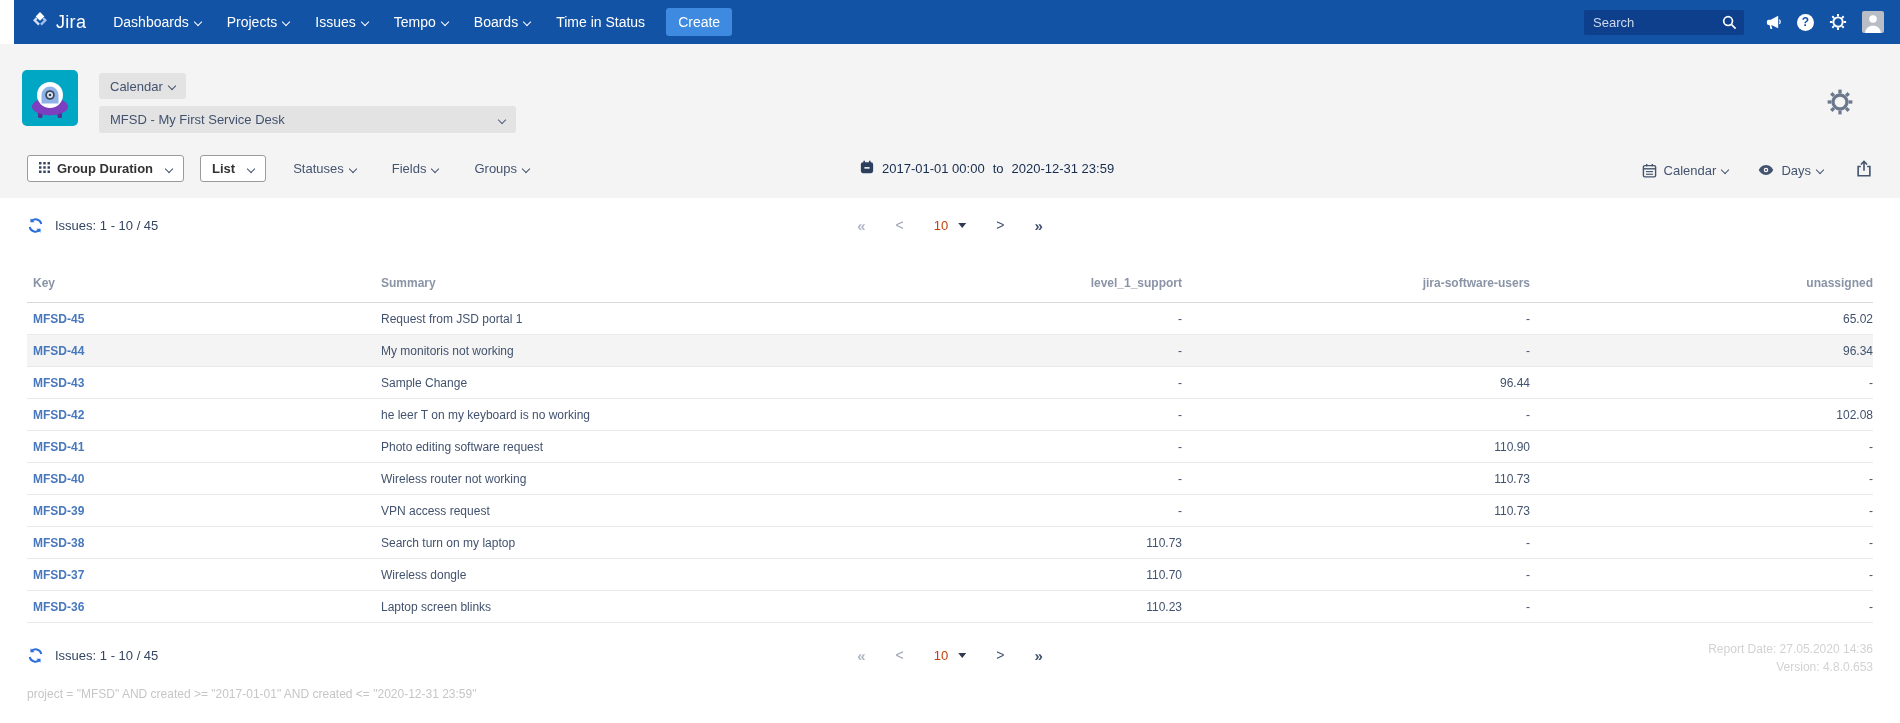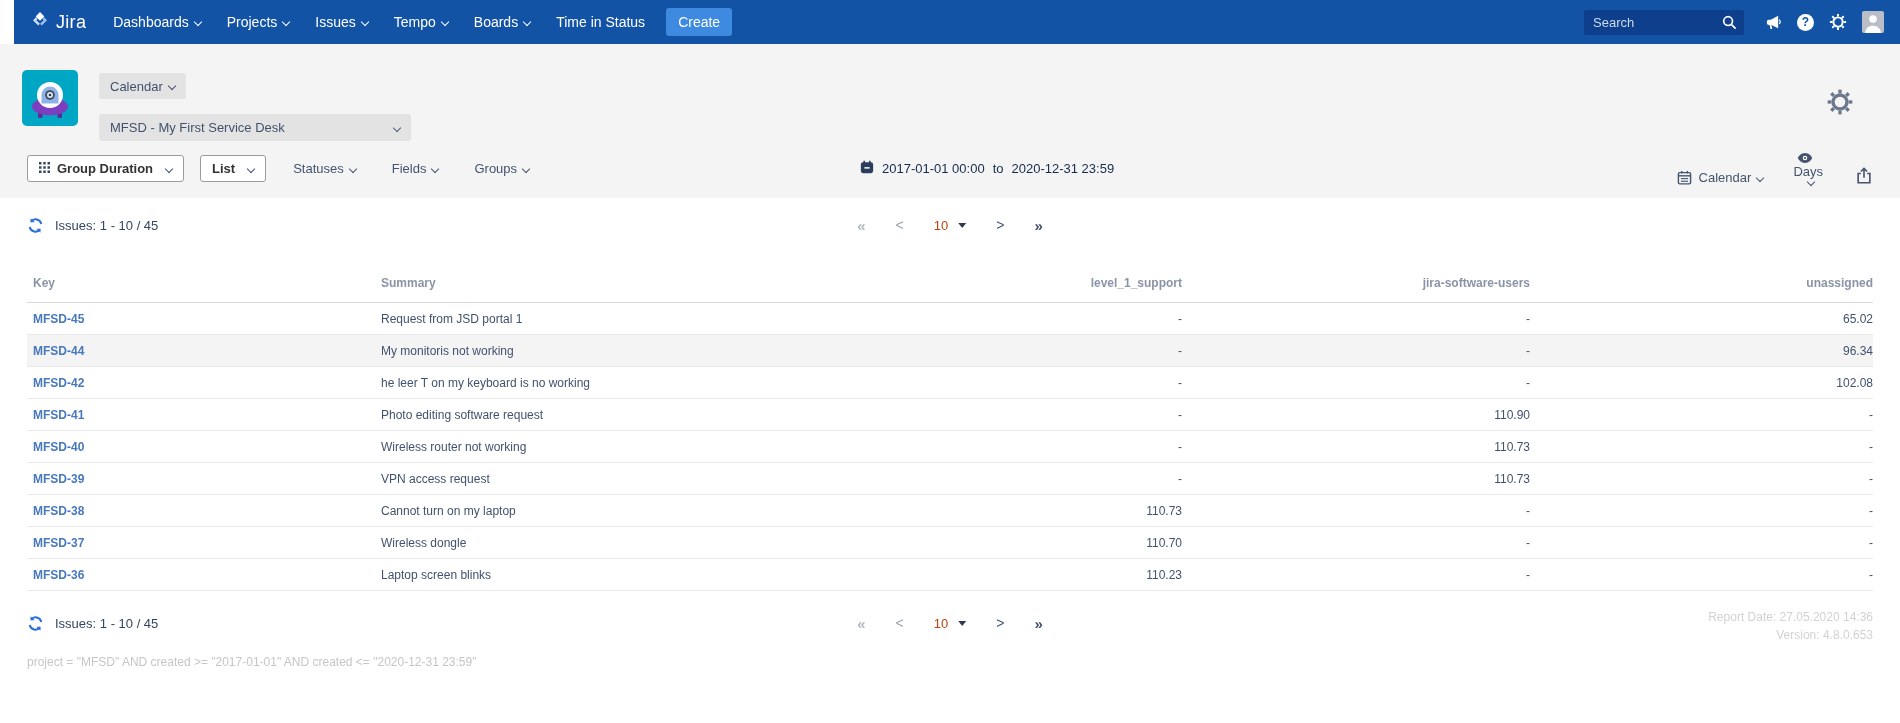--- a/index.html
+++ b/index.html
@@ -33,21 +33,21 @@
                 display:flex; align-items:flex-end; justify-content:center; overflow:hidden;
                 cursor:pointer; }
 
   
   .panel { position:relative; height:154px; background:var(--panel-bg,#f4f4f4); }
   .proj-avatar { position:absolute; left:22px; top:26px; cursor:pointer; }
   .proj-btn { position:absolute; left:99px; top:29px; height:26px; display:inline-flex;
               align-items:center; background:#e3e3e3; border:none; border-radius:3px;
               padding:0 11px; font-size:13px; color:#42526e; cursor:pointer;
               font-family:"Liberation Sans",sans-serif; }
-  .proj-select { position:absolute; left:99px; top:70px; width:312px; height:27px;
+  .proj-select { position:absolute; left:99px; top:62px; width:417px; height:27px;
                  background:#e3e3e3; border-radius:3px; display:flex; align-items:center;
                  padding:0 11px; font-size:13px; color:#42526e; cursor:pointer; }
   .proj-select .chev { margin-left:auto; color:#505f79; }
   .panel-gear { position:absolute; right:46px; top:44px; cursor:pointer; }
 
   
   .toolbar { position:absolute; left:0; right:0; top:111px; height:27px; display:flex;
              align-items:center; padding:0 27px; }
   .tb-btn { height:27px; display:inline-flex; align-items:center; gap:7px; background:#fff;
             border:1px solid #9b9b9b; border-radius:3px; padding:0 11px; font-size:13px;
@@ -256,21 +256,21 @@
               <line x1="11" y1="1" x2="11" y2="3.6"></line>
             <g stroke-width="1.2">
                 <line x1="4.2" y1="9.2" x2="11.8" y2="9.2"></line>
                 <line x1="4.2" y1="12" x2="11.8" y2="12"></line>
               </g>
           </svg>
         </span>
         <span>Calendar</span>
         <i class="chev"></i>
       </span>
-      <span class="tb-link" style="margin-left:30px;flex-direction:column;">
+      <span class="tb-link" style="margin-left:30px;">
         <span style="margin-right:7px;display:inline-flex;">
           <svg width="16" height="12" viewBox="0 0 20 14">
             <path d="M10 .8C5.2.8 1.9 4.8 1 7c.9 2.2 4.2 6.2 9 6.2S18.1 9.2 19 7C18.1 4.8 14.8.8 10 .8z" fill="#44546f"></path>
             <circle cx="10" cy="7" r="2.8" fill="#fff"></circle>
               <circle cx="10" cy="7" r="1.4" fill="#44546f"></circle>
           </svg>
         </span>
         <span>Days</span>
         <i class="chev"></i>
       </span>
@@ -335,20 +335,27 @@
       </tr>
 
       <tr class="hl">
         <td class="key"><a>MFSD-44</a></td>
         <td>My monitoris not working</td>
         <td class="num">-</td>
         <td class="num">-</td>
         <td class="num">96.34</td>
       </tr>
 
+      <tr>
+        <td class="key"><a>MFSD-43</a></td>
+        <td>Sample Change</td>
+        <td class="num">-</td>
+        <td class="num">96.44</td>
+        <td class="num">-</td>
+      </tr>
 
       <tr>
         <td class="key"><a>MFSD-42</a></td>
         <td>he leer T on my keyboard is no working</td>
         <td class="num">-</td>
         <td class="num">-</td>
         <td class="num">102.08</td>
       </tr>
 
       <tr>
@@ -370,21 +377,21 @@
       <tr>
         <td class="key"><a>MFSD-39</a></td>
         <td>VPN access request</td>
         <td class="num">-</td>
         <td class="num">110.73</td>
         <td class="num">-</td>
       </tr>
 
       <tr>
         <td class="key"><a>MFSD-38</a></td>
-        <td>Cannot turn on my laptop</td>
+        <td>Search turn on my laptop</td>
         <td class="num">110.73</td>
         <td class="num">-</td>
         <td class="num">-</td>
       </tr>
 
       <tr>
         <td class="key"><a>MFSD-37</a></td>
         <td>Wireless dongle</td>
         <td class="num">110.70</td>
         <td class="num">-</td>

